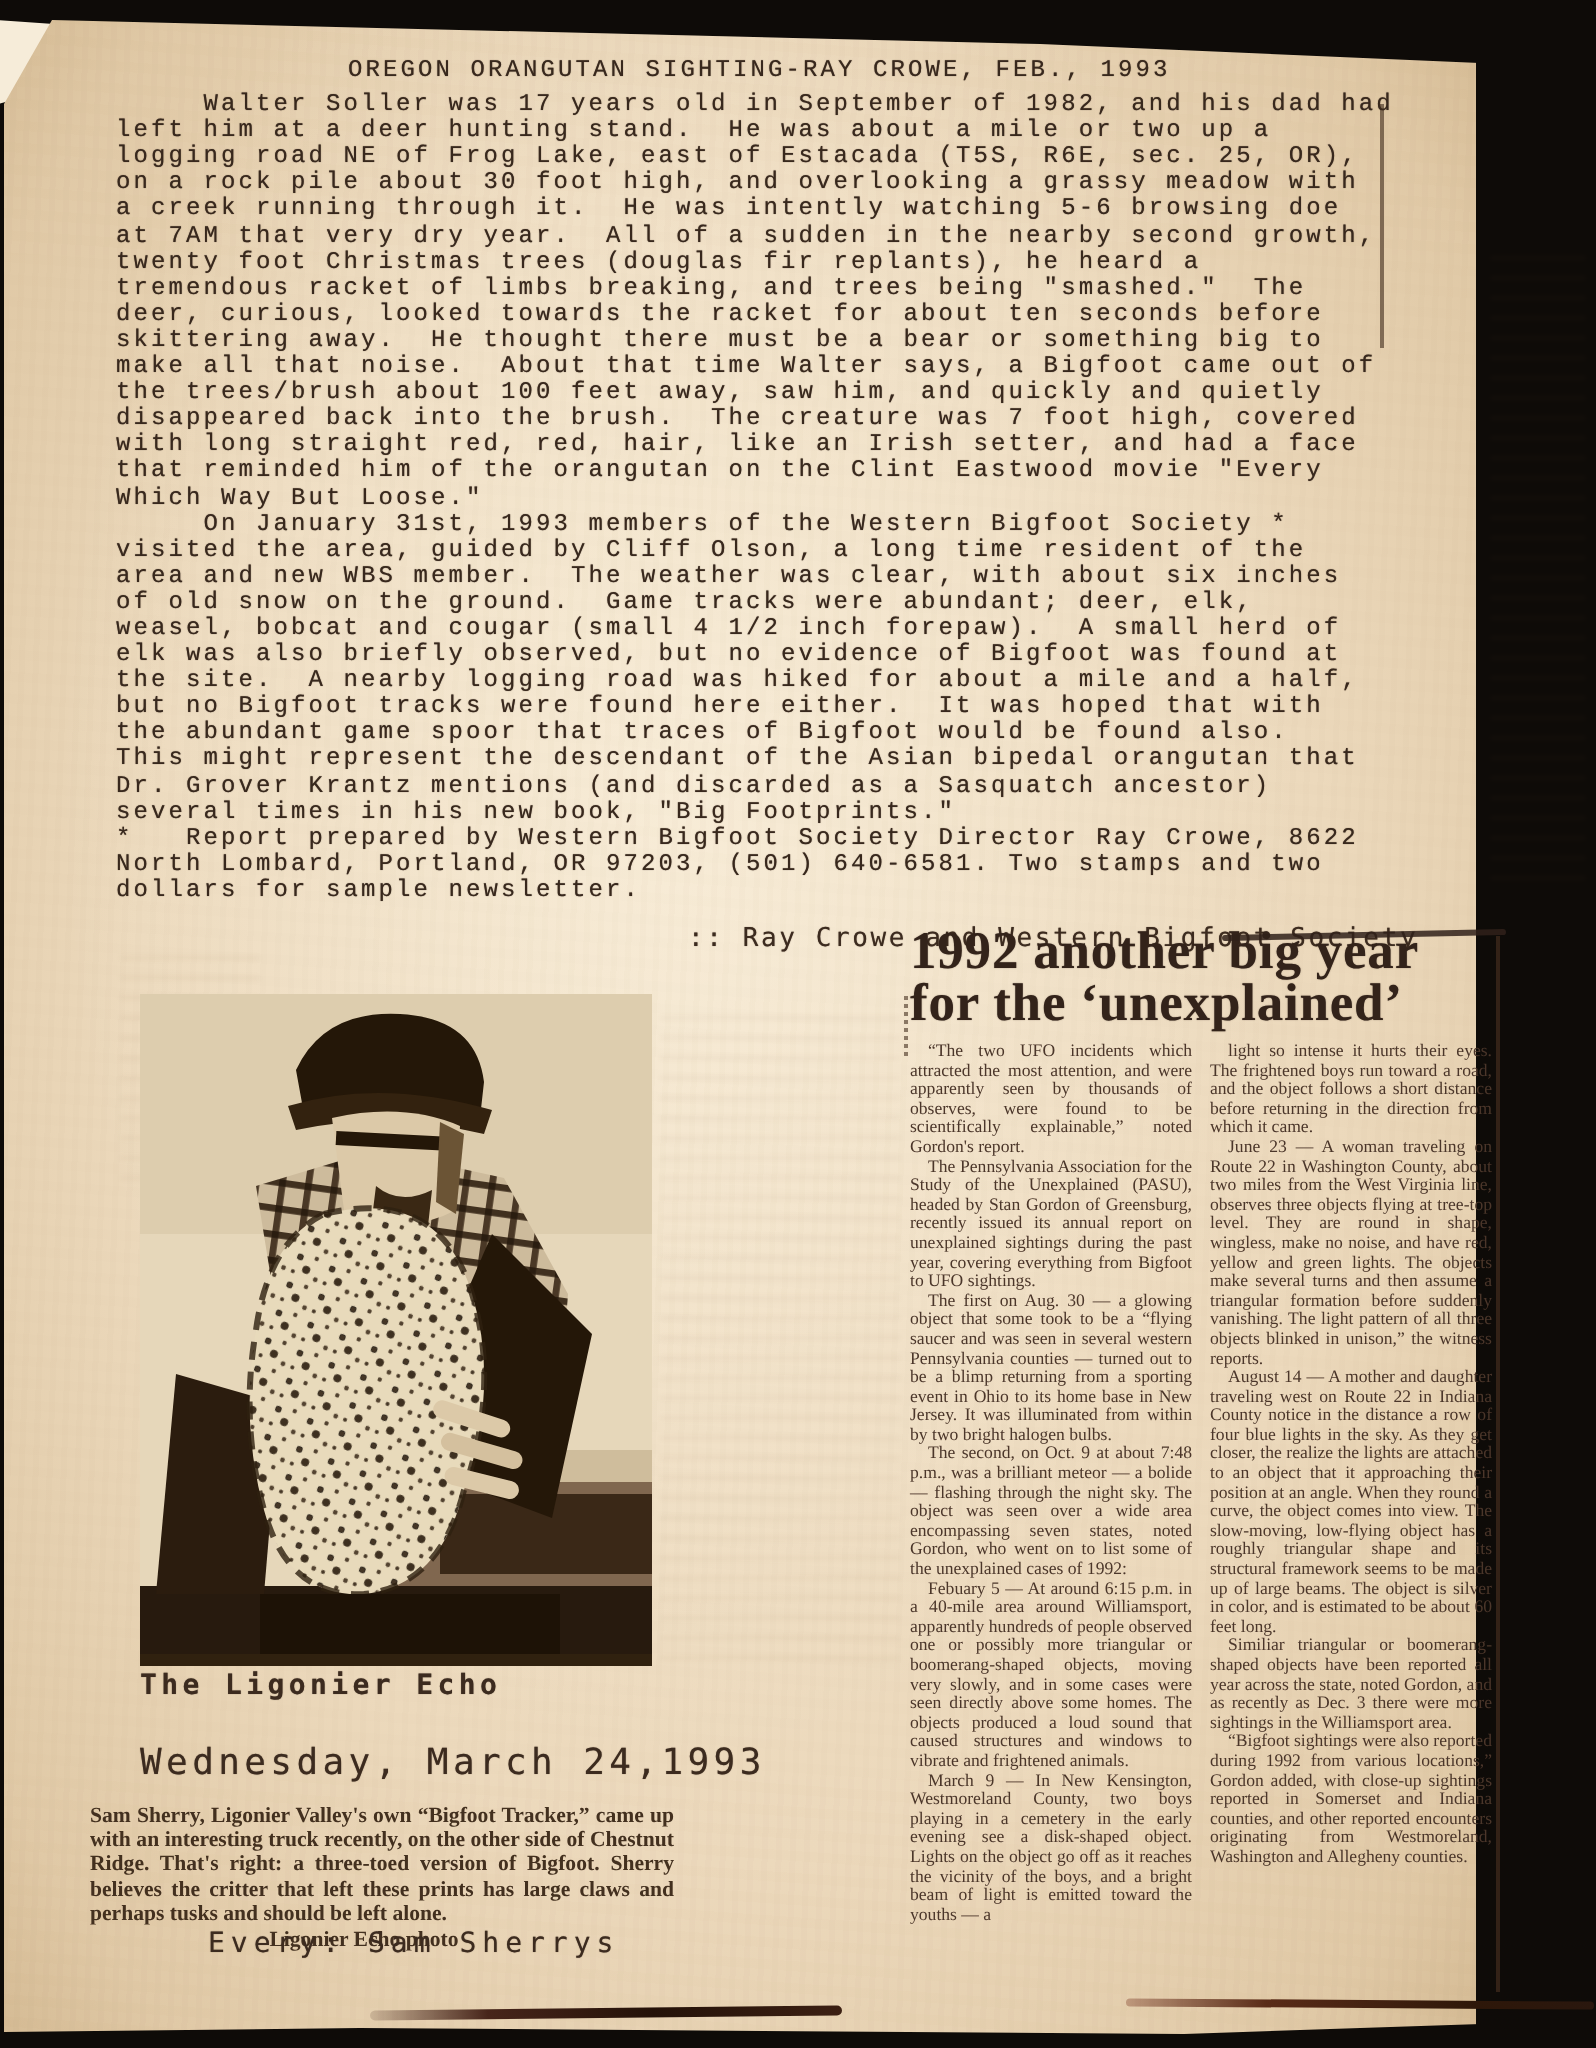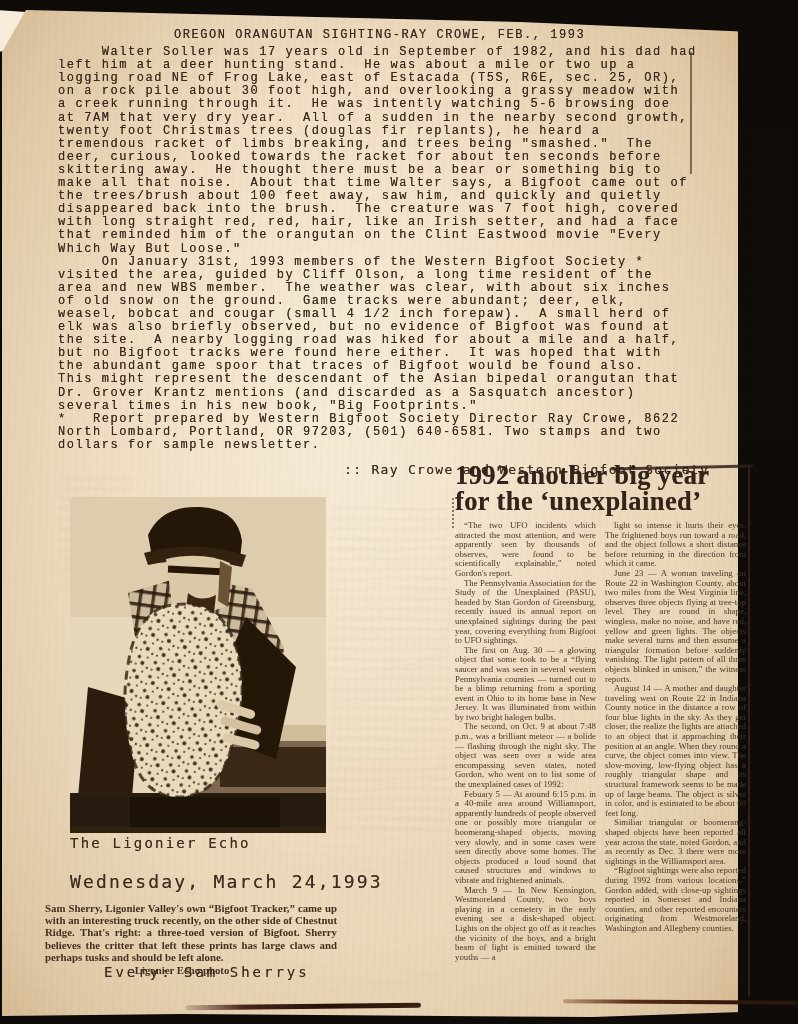--- a/index.html
+++ b/index.html
@@ -87,21 +87,21 @@
   .tick-marks{
     position:absolute;left:452px;top:498px;width:0;height:30px;
     border-left:2px dotted rgba(70,48,32,.6);
   }
   .mono-cap{
     position:absolute;color:#3c2b1f;
     font-family:"DejaVu Sans Mono",monospace;
     letter-spacing:2.2px;white-space:pre;
     text-shadow:0 0 .5px rgba(60,43,31,.6);
   }
-  .src-name{left:70px;top:835px;font-size:14px;}
+  .src-name{left:70px;top:835px;font-size:14px;font-weight:bold;}
   .src-date{left:70px;top:871px;font-size:18px;}
   .credit{left:104px;top:964px;font-size:14px;letter-spacing:3px;}
   .caption{
     position:absolute;left:45px;top:902px;width:292px;
     color:#43301f;font-family:"Liberation Serif","DejaVu Serif",serif;
     font-size:10.8px;line-height:12.2px;font-weight:bold;text-align:justify;
   }
   .caption .photo-credit{display:block;text-align:center;padding-right:18px;margin-top:1px;}
 
   

